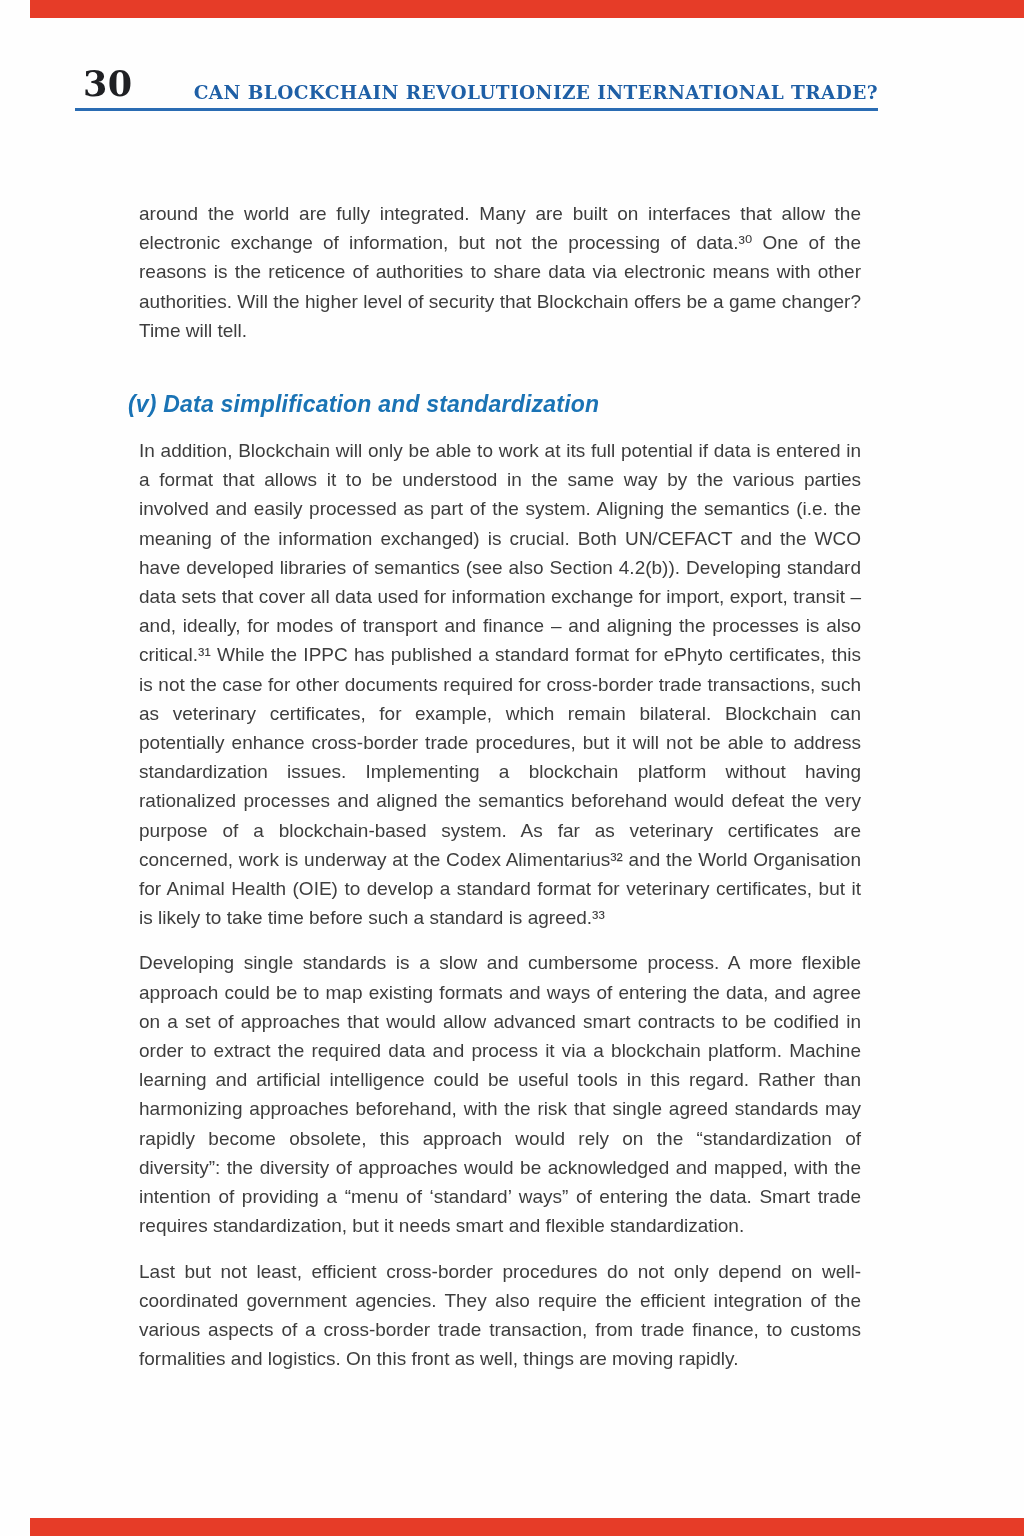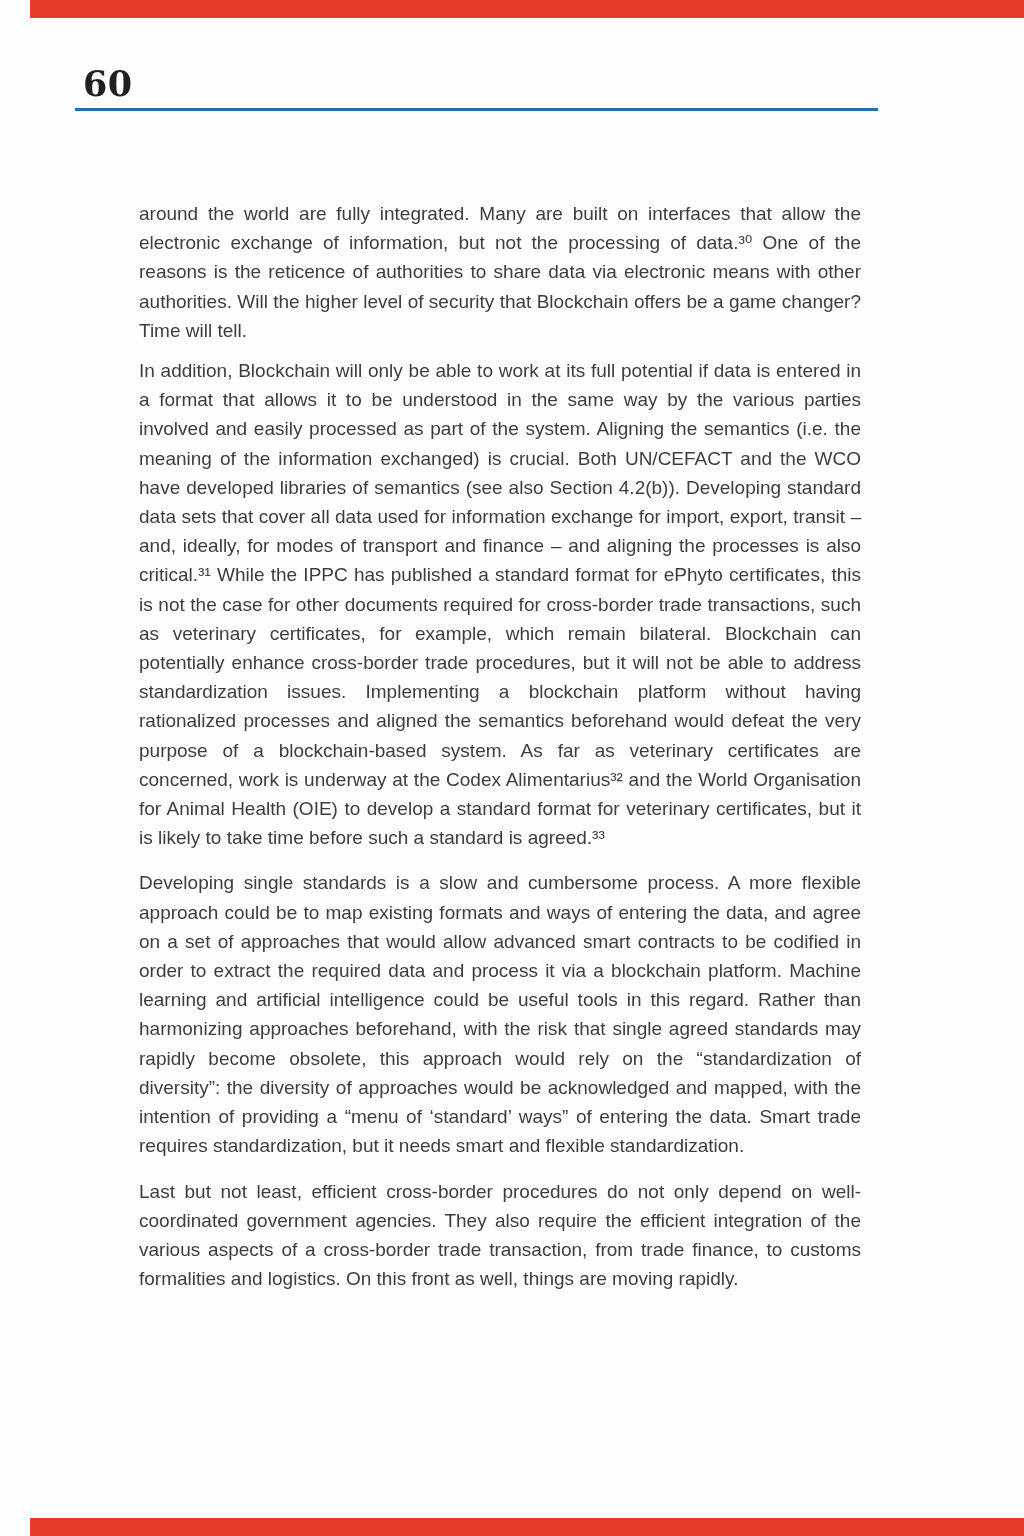--- a/index.html
+++ b/index.html
@@ -57,28 +57,30 @@
   }
   .para-gap { margin-top: 16px !important; }
 </style>
 </head>
 <body>
 
 <div class="page">
 
   <div class="accent-bar top"></div>
 
-  <div class="page-number">60</div>
+  <div class="page-number">30</div>
 
+  <div class="running-head">CAN BLOCKCHAIN REVOLUTIONIZE INTERNATIONAL TRADE?</div>
 
   <div class="header-rule"></div>
 
   <div class="content">
     <p>around the world are fully integrated. Many are built on interfaces that allow the electronic exchange of information, but not the processing of data.³⁰ One of the reasons is the reticence of authorities to share data via electronic means with other authorities. Will the higher level of security that Blockchain offers be a game changer? Time will tell.</p>
 
+    <h2 class="section-heading">(v)  Data simplification and standardization</h2>
 
     <p>In addition, Blockchain will only be able to work at its full potential if data is entered in a format that allows it to be understood in the same way by the various parties involved and easily processed as part of the system. Aligning the semantics (i.e. the meaning of the information exchanged) is crucial. Both UN/CEFACT and the WCO have developed libraries of semantics (see also Section 4.2(b)). Developing standard data sets that cover all data used for information exchange for import, export, transit – and, ideally, for modes of transport and finance – and aligning the processes is also critical.³¹ While the IPPC has published a standard format for ePhyto certificates, this is not the case for other documents required for cross-border trade transactions, such as veterinary certificates, for example, which remain bilateral. Blockchain can potentially enhance cross-border trade procedures, but it will not be able to address standardization issues. Implementing a blockchain platform without having rationalized processes and aligned the semantics beforehand would defeat the very purpose of a blockchain-based system. As far as veterinary certificates are concerned, work is underway at the Codex Alimentarius³² and the World Organisation for Animal Health (OIE) to develop a standard format for veterinary certificates, but it is likely to take time before such a standard is agreed.³³</p>
 
     <p class="para-gap">Developing single standards is a slow and cumbersome process. A more flexible approach could be to map existing formats and ways of entering the data, and agree on a set of approaches that would allow advanced smart contracts to be codified in order to extract the required data and process it via a blockchain platform. Machine learning and artificial intelligence could be useful tools in this regard. Rather than harmonizing approaches beforehand, with the risk that single agreed standards may rapidly become obsolete, this approach would rely on the “standardization of diversity”: the diversity of approaches would be acknowledged and mapped, with the intention of providing a “menu of ‘standard’ ways” of entering the data. Smart trade requires standardization, but it needs smart and flexible standardization.</p>
 
     <p class="para-gap">Last but not least, efficient cross-border procedures do not only depend on well-coordinated government agencies. They also require the efficient integration of the various aspects of a cross-border trade transaction, from trade finance, to customs formalities and logistics. On this front as well, things are moving rapidly.</p>
   </div>
 
   <div class="accent-bar bottom"></div>
 

